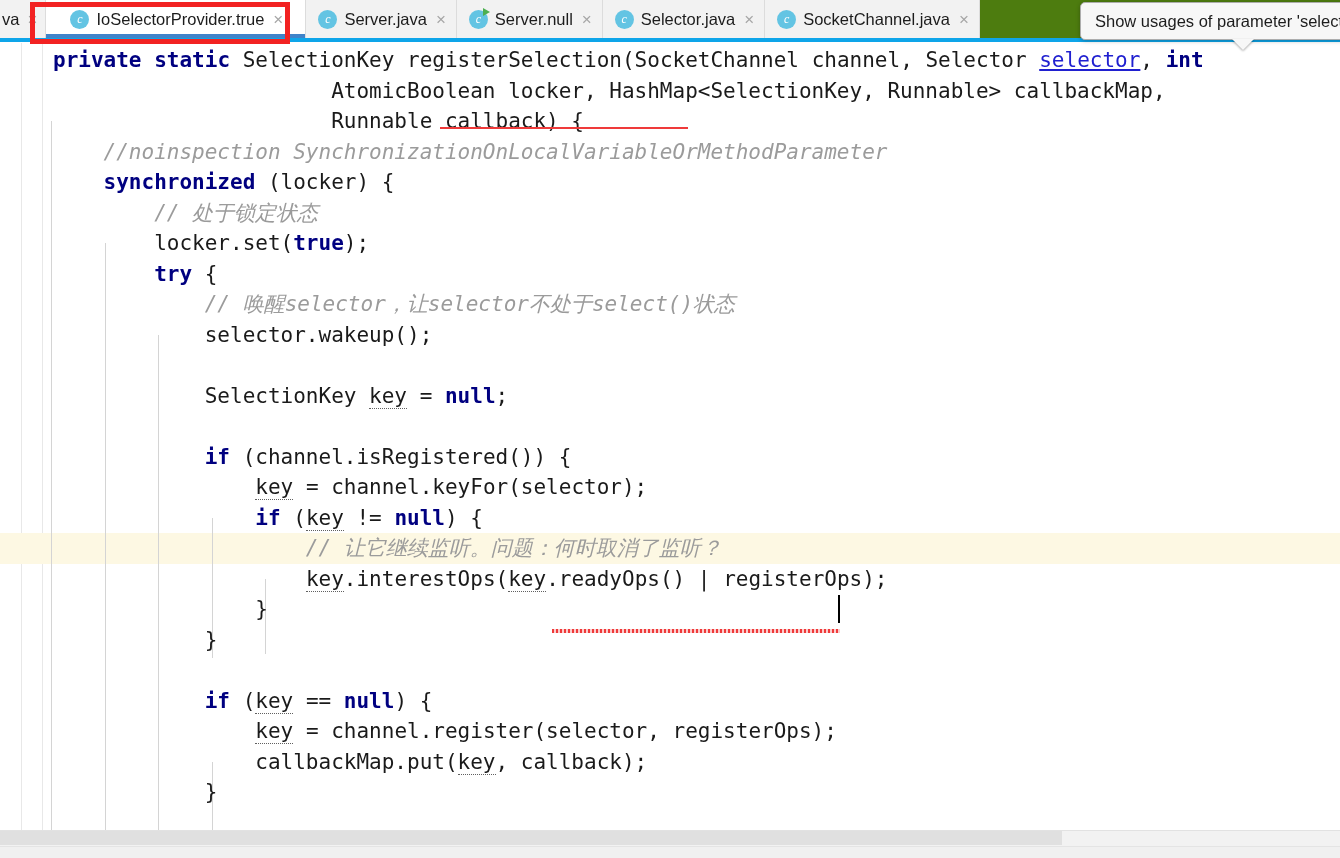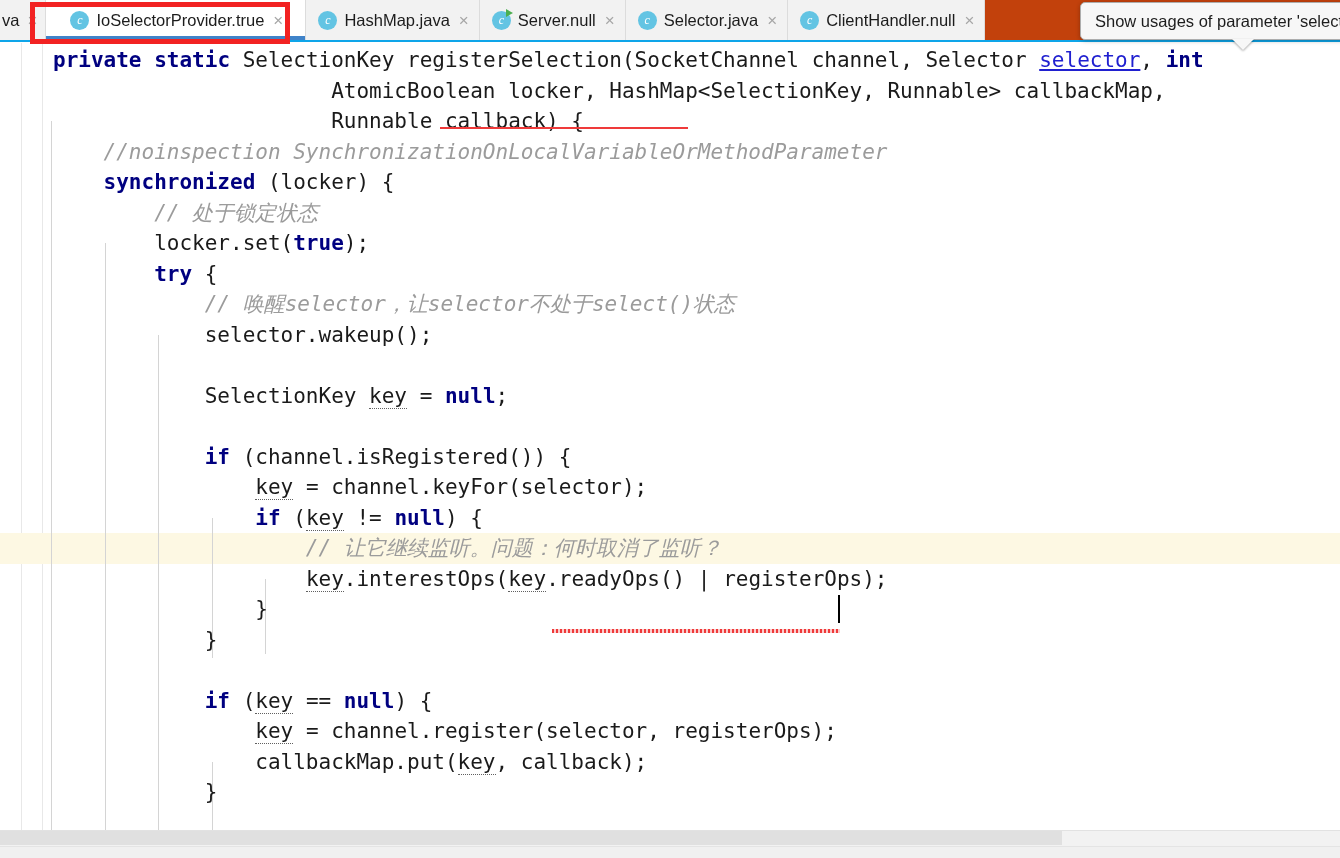--- a/index.html
+++ b/index.html
@@ -7,21 +7,21 @@
     width: 1340px; height: 858px;
     overflow: hidden;
     background: #ffffff;
     font-family: "Liberation Sans", sans-serif;
   }
   #app { position: relative; width: 1340px; height: 858px; background: #fff; }
 
   
   .tabbar {
     position: absolute; left: 0; top: 0; width: 1340px; height: 42px;
-    background: #c2410c; border-bottom: 2px solid #0ea5e9;
+    background: #4d7c0f; border-bottom: 4px solid #0ea5e9;
     display: flex; align-items: stretch;
     box-sizing: border-box;
   }
   .tab {
     position: relative;
     display: flex; align-items: center; gap: 7px;
     padding: 0 10px 0 12px;
     font-size: 16.5px; color: #1c1c1c; white-space: nowrap;
     background: #f2f2f2;
     border-right: 1px solid #dcdcdc;
@@ -160,39 +160,39 @@
 
     <div class="tab active" style="width:260px; justify-content:center;">
       <span class="tab-icon">c</span>
       <span>IoSelectorProvider.true</span>
       <span class="tab-close">×</span>
       <span class="tab-underline"></span>
     </div>
 
     <div class="tab">
       <span class="tab-icon">c</span>
-      <span>HashMap.java</span>
+      <span>Server.java</span>
       <span class="tab-close">×</span>
     </div>
 
     <div class="tab">
       <span class="tab-icon runnable">c</span>
       <span>Server.null</span>
       <span class="tab-close">×</span>
     </div>
 
     <div class="tab">
       <span class="tab-icon">c</span>
       <span>Selector.java</span>
       <span class="tab-close">×</span>
     </div>
 
     <div class="tab">
       <span class="tab-icon">c</span>
-      <span>ClientHandler.null</span>
+      <span>SocketChannel.java</span>
       <span class="tab-close">×</span>
     </div>
   </div>
 
   <div class="tab-annotation"></div>
 
   <div class="tooltip">
     <span>Show usages of parameter 'selecto</span>
   </div>
   <div class="tooltip-arrow"></div>

